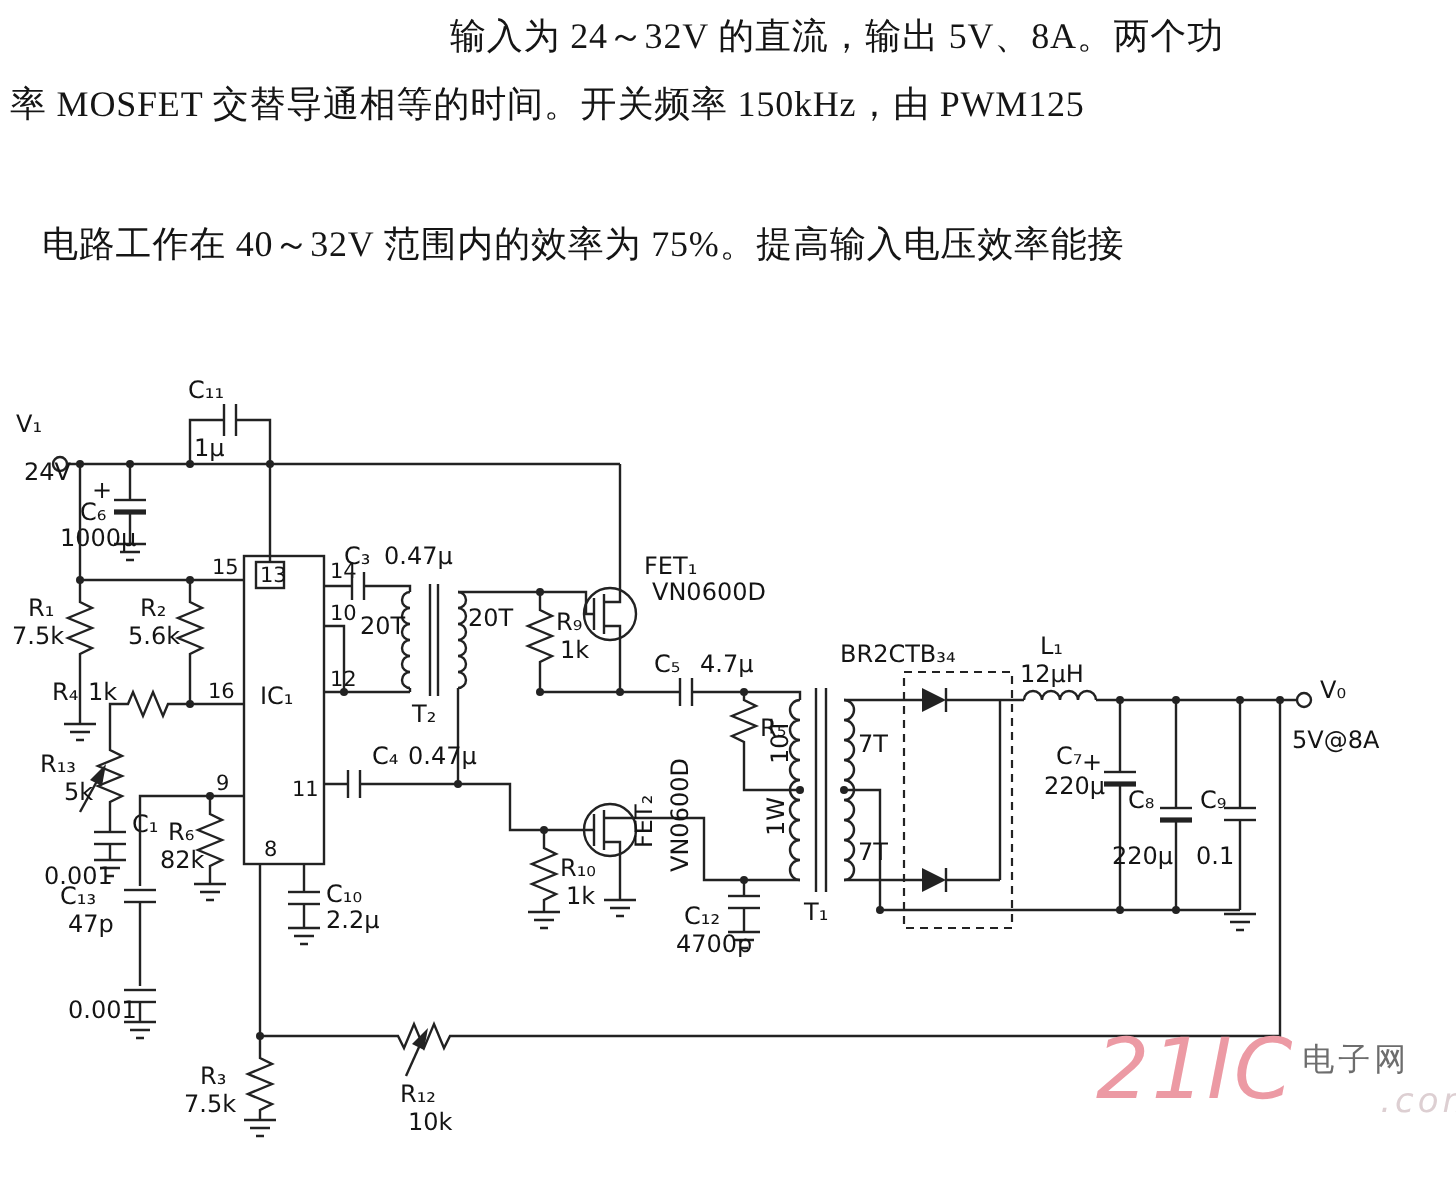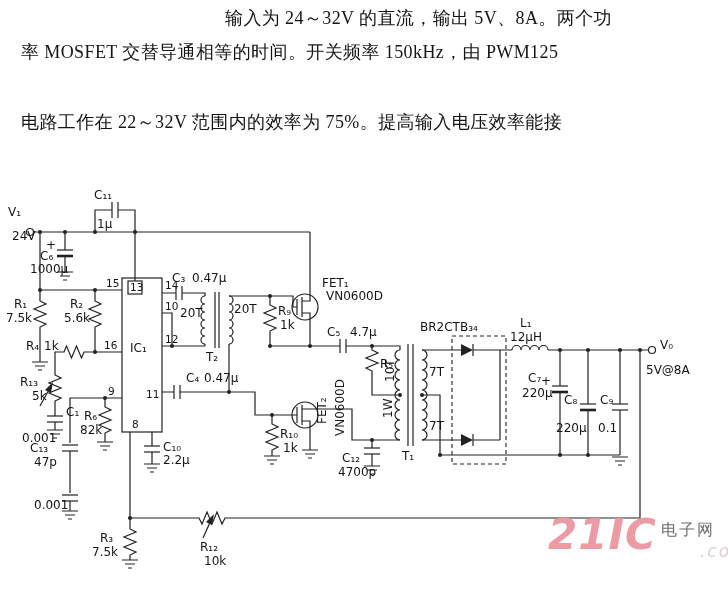--- a/index.html
+++ b/index.html
@@ -10,33 +10,33 @@
         font-size:18px;letter-spacing:0.4px;}
   svg text{font-family:"DejaVu Sans",sans-serif;fill:#141414;}
   .lbl{font-size:12px;}
   .pin{font-size:10.5px;}
   .w{fill:none;stroke:#222;stroke-width:1.2;}
   .thick{fill:none;stroke:#222;stroke-width:2.6;}
   .dot{fill:#222;stroke:none;}
   .comp{fill:none;stroke:#222;stroke-width:1.2;}
   .dash{fill:none;stroke:#222;stroke-width:1.1;stroke-dasharray:4 3;}
   .watermark{position:absolute;left:548px;top:514px;display:flex;align-items:flex-start;}
-  .wm-brand{font-size:42px;font-weight:bold;font-style:italic;color:#ec9aa4;line-height:1;letter-spacing:1px;}
+  .wm-brand{font-size:42px;font-weight:normal;font-style:italic;color:#ec9aa4;line-height:1;letter-spacing:1px;}
   .wm-side{margin-left:4px;margin-top:6px;}
   .wm-site{font-size:16px;color:#6d6d6d;letter-spacing:2px;}
   .wm-tld{font-size:17px;font-weight:normal;color:#ddcfd2;letter-spacing:2px;font-style:italic;margin-left:39px;}
 </style>
 </head>
 <body>
 
 <div class="page">
 
   <div class="desc-line" style="left:225px;top:6px">输入为 24～32V 的直流，输出 5V、8A。两个功</div>
-  <div class="desc-line" style="left:21px;top:40px">率 MOSFET 交替导通相等的时间。开关频率 150kHz，由 PWM125</div>
-  <div class="desc-line" style="left:21px;top:110px">电路工作在 22～32V 范围内的效率为 75%。提高输入电压效率能接</div>
+  <div class="desc-line" style="left:5px;top:40px">率 MOSFET 交替导通相等的时间。开关频率 150kHz，由 PWM125</div>
+  <div class="desc-line" style="left:21px;top:110px">电路工作在 40～32V 范围内的效率为 75%。提高输入电压效率能接</div>
 
   <svg width="728" height="589" viewBox="0 0 728 589" style="position:absolute;left:0;top:0">
 
     <g>
       <circle class="comp" cx="30" cy="232" r="3.5"></circle>
       <path class="w" d="M33.5 232 H310"></path>
       <text class="lbl" x="8" y="216">V₁</text>
       <text class="lbl" x="12" y="240">24V</text>
     </g>
 

